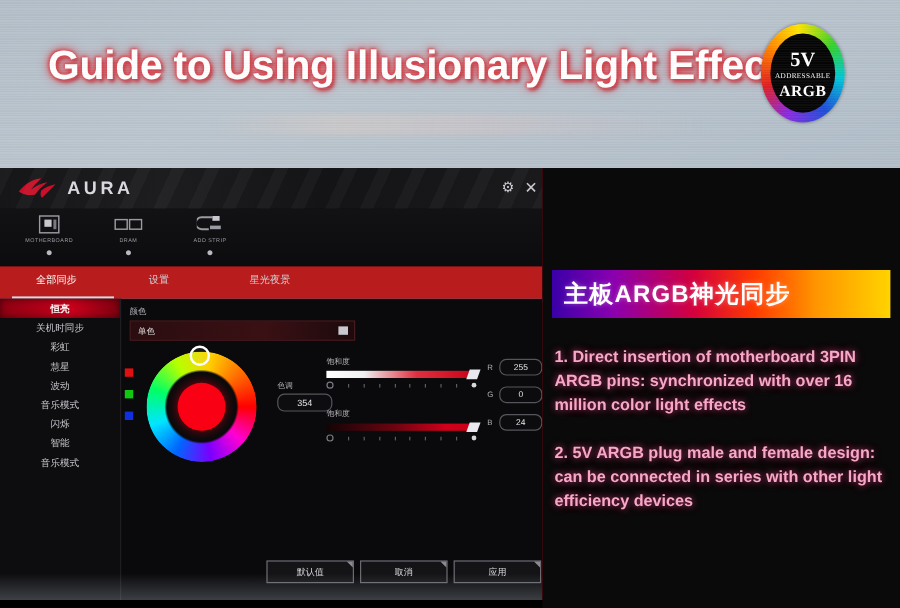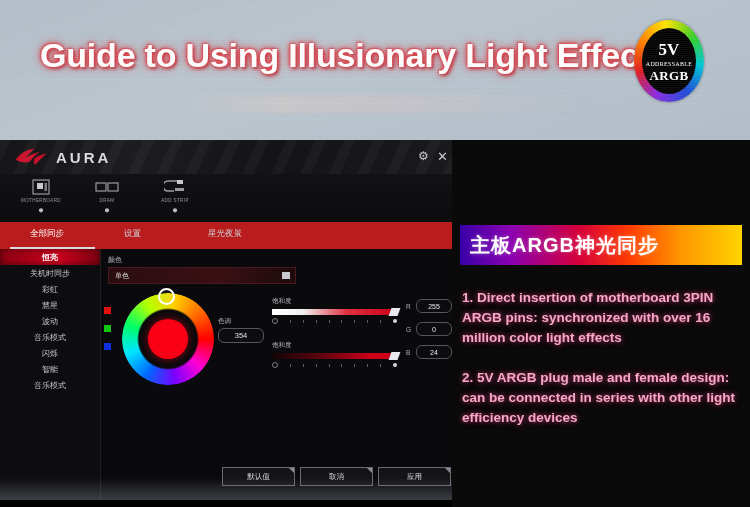--- a/index.html
+++ b/index.html
@@ -136,21 +136,21 @@
   }
   .wheel-center{position:absolute;left:26px;top:26px;width:40px;height:40px;border-radius:50%;background:#fa0014;box-shadow:0 0 9px rgba(250,0,20,.55);}
   .wheel-handle{position:absolute;left:36px;top:-5px;width:17px;height:17px;border-radius:50%;border:2px solid #fff;box-sizing:border-box;background:rgba(255,255,255,.06);cursor:pointer;}
 
   .rgbdots{position:absolute;left:4px;top:58px;}
   .rgbdot{width:7px;height:7px;margin-bottom:11px;}
   .dot-r{background:#e01010;}
   .dot-g{background:#10c810;}
   .dot-b{background:#1030e0;}
 
-  .hue-box{position:absolute;left:118px;top:68px;width:46px;}
+  .hue-box{position:absolute;left:131px;top:68px;width:46px;}
   .hue-lbl{font-size:6.5px;color:#b3b3ba;}
   .hue-field{
     margin-top:2px;height:13px;border:1px solid #55555c;border-radius:6px;
     display:flex;align-items:center;justify-content:center;background:#0d0d0f;
     font-size:7.5px;color:#e2e2e8;cursor:text;
   }
 
   .slider-group{position:absolute;left:172px;width:125px;}
   .sg1{top:48px;}
   .sg2{top:92px;}

